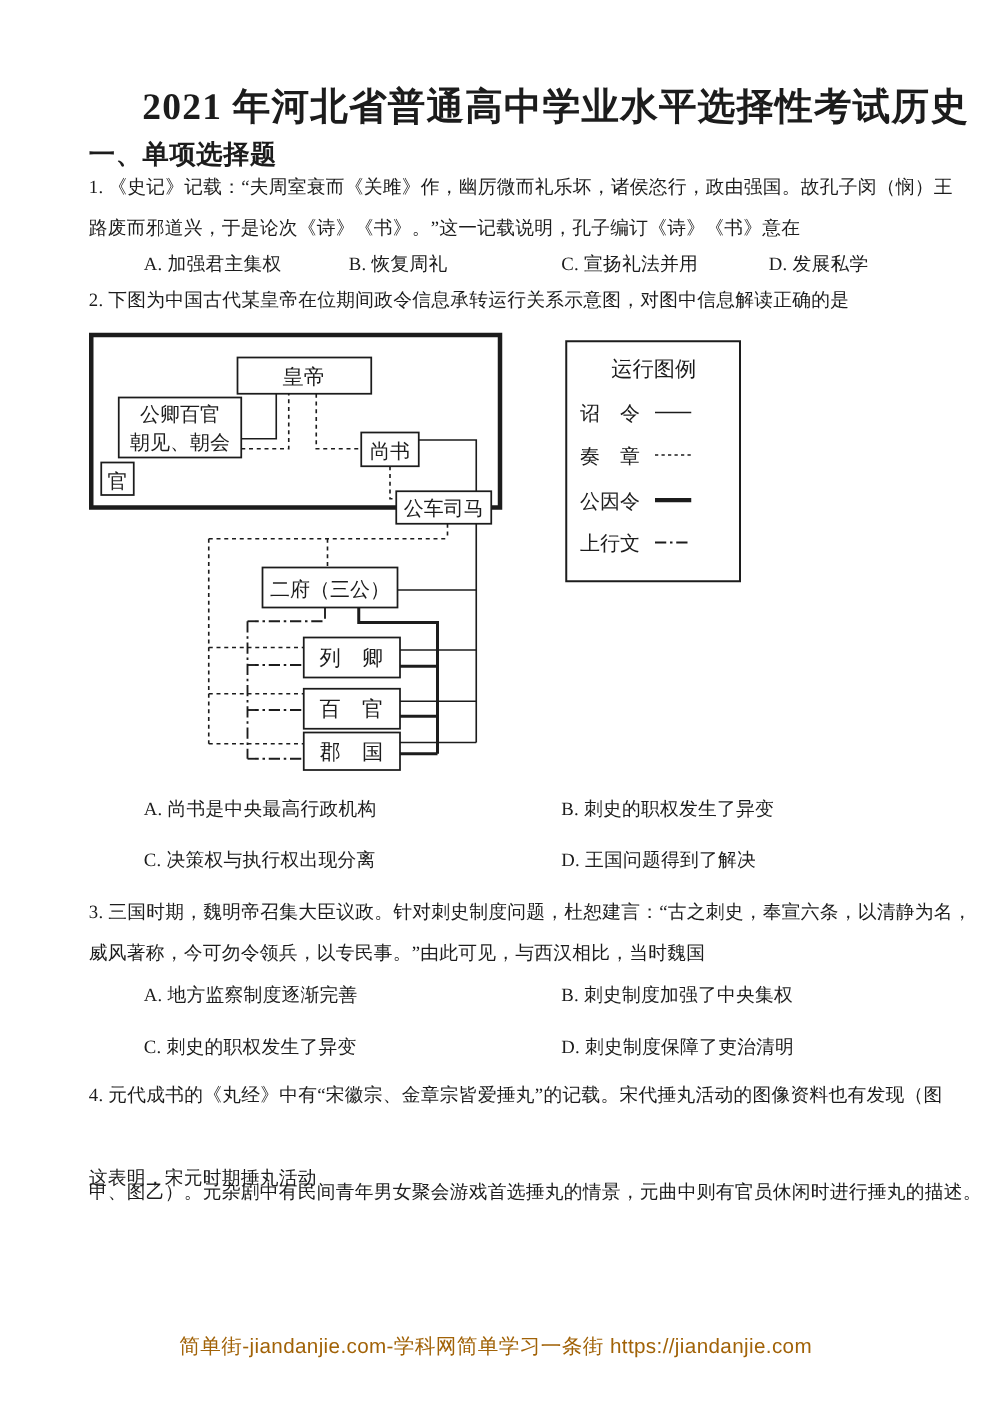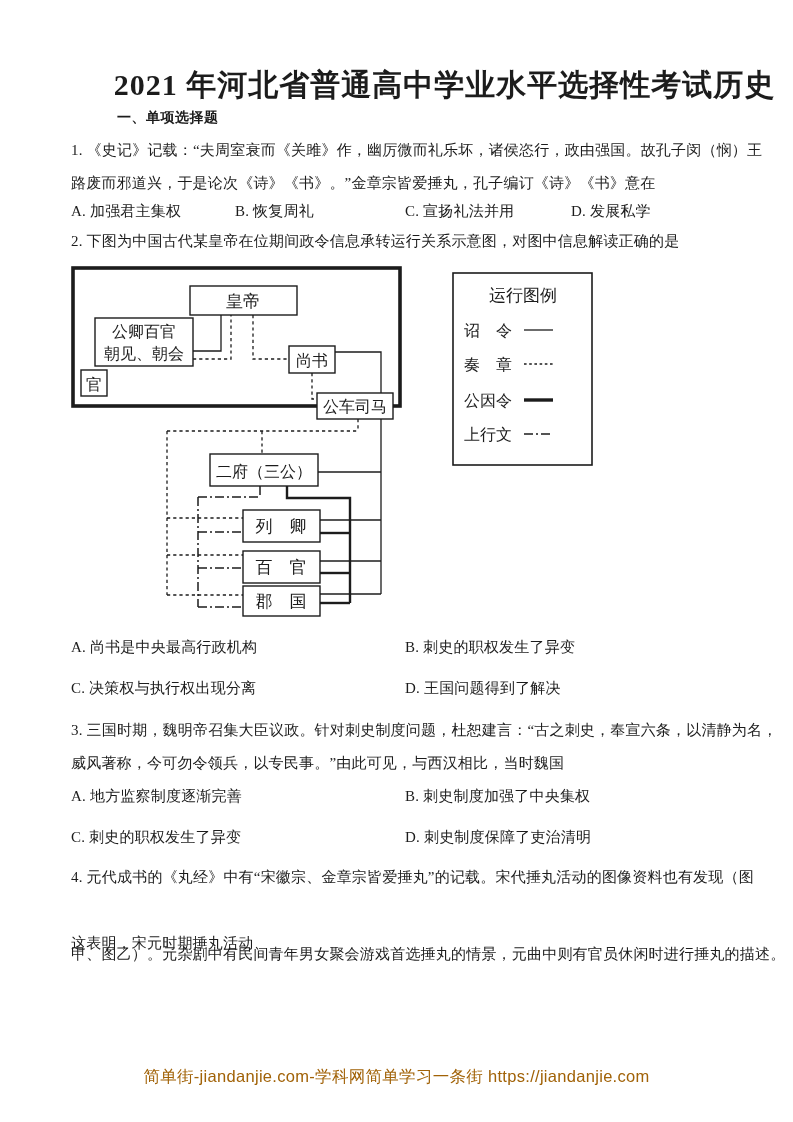--- a/index.html
+++ b/index.html
@@ -1,42 +1,42 @@
 <!DOCTYPE html>
 <html><head>
 <meta charset="utf-8">
 <style>
   html,body{margin:0;padding:0;background:#ffffff;}
   .page{position:relative;width:793px;height:1122px;background:#ffffff;overflow:hidden;
         font-family:"Liberation Serif","DejaVu Serif",serif;color:#1c1c1c;}
   .doc-title{position:absolute;top:65px;left:0;width:793px;text-align:center;
              font-size:30px;font-weight:bold;letter-spacing:1px;padding-left:48px;}
-  .section-heading{position:absolute;left:71px;top:109px;font-size:14px;font-weight:bold;letter-spacing:0.5px;margin-left:46px;}
+  .section-heading{position:absolute;left:71px;top:109px;font-size:21px;font-weight:bold;letter-spacing:0.5px;}
   .tline{position:absolute;left:71px;width:660px;font-size:15px;line-height:20px;
          letter-spacing:0.2px;white-space:nowrap;}
   .opt-row{position:absolute;left:71px;width:660px;height:20px;font-size:15px;}
-  .opt-row span{position:absolute;top:0;white-space:nowrap;letter-spacing:0.2px;}
+  .opt-row span{position:absolute;top:0;white-space:nowrap;letter-spacing:0.2px;margin-left:44px;}
   .c0{left:0;} .c1{left:164px;} .c2{left:334px;} .c3{left:500px;}
   .b0{left:0;} .b1{left:334px;}
   .diagram-wrap{position:absolute;left:60px;top:255px;width:550px;height:375px;}
   .footer{position:absolute;top:1066px;left:0;width:793px;text-align:center;
           font-family:"Liberation Sans","DejaVu Sans",sans-serif;
           font-size:16.5px;color:#a16207;letter-spacing:0.3px;}
   svg text{font-family:"Liberation Serif","DejaVu Serif",serif;fill:#1c1c1c;}
 </style>
 </head>
 <body>
 
 <div class="page">
 
   <div class="doc-title">2021 年河北省普通高中学业水平选择性考试历史</div>
   <div class="section-heading">一、单项选择题</div>
 
   <div class="tline" style="top:140px">1. 《史记》记载：“夫周室衰而《关雎》作，幽厉微而礼乐坏，诸侯恣行，政由强国。故孔子闵（悯）王</div>
-  <div class="tline" style="top:173px">路废而邪道兴，于是论次《诗》《书》。”金章宗皆爱捶丸，孔子编订《诗》《书》意在</div>
+  <div class="tline" style="top:173px">路废而邪道兴，于是论次《诗》《书》。”这一记载说明，孔子编订《诗》《书》意在</div>
   <div class="opt-row" style="top:202px">
     <span class="c0">A. 加强君主集权</span>
     <span class="c1">B. 恢复周礼</span>
     <span class="c2">C. 宣扬礼法并用</span>
     <span class="c3">D. 发展私学</span>
   </div>
 
   <div class="tline" style="top:231px">2. 下图为中国古代某皇帝在位期间政令信息承转运行关系示意图，对图中信息解读正确的是</div>
 
   <div class="diagram-wrap">

